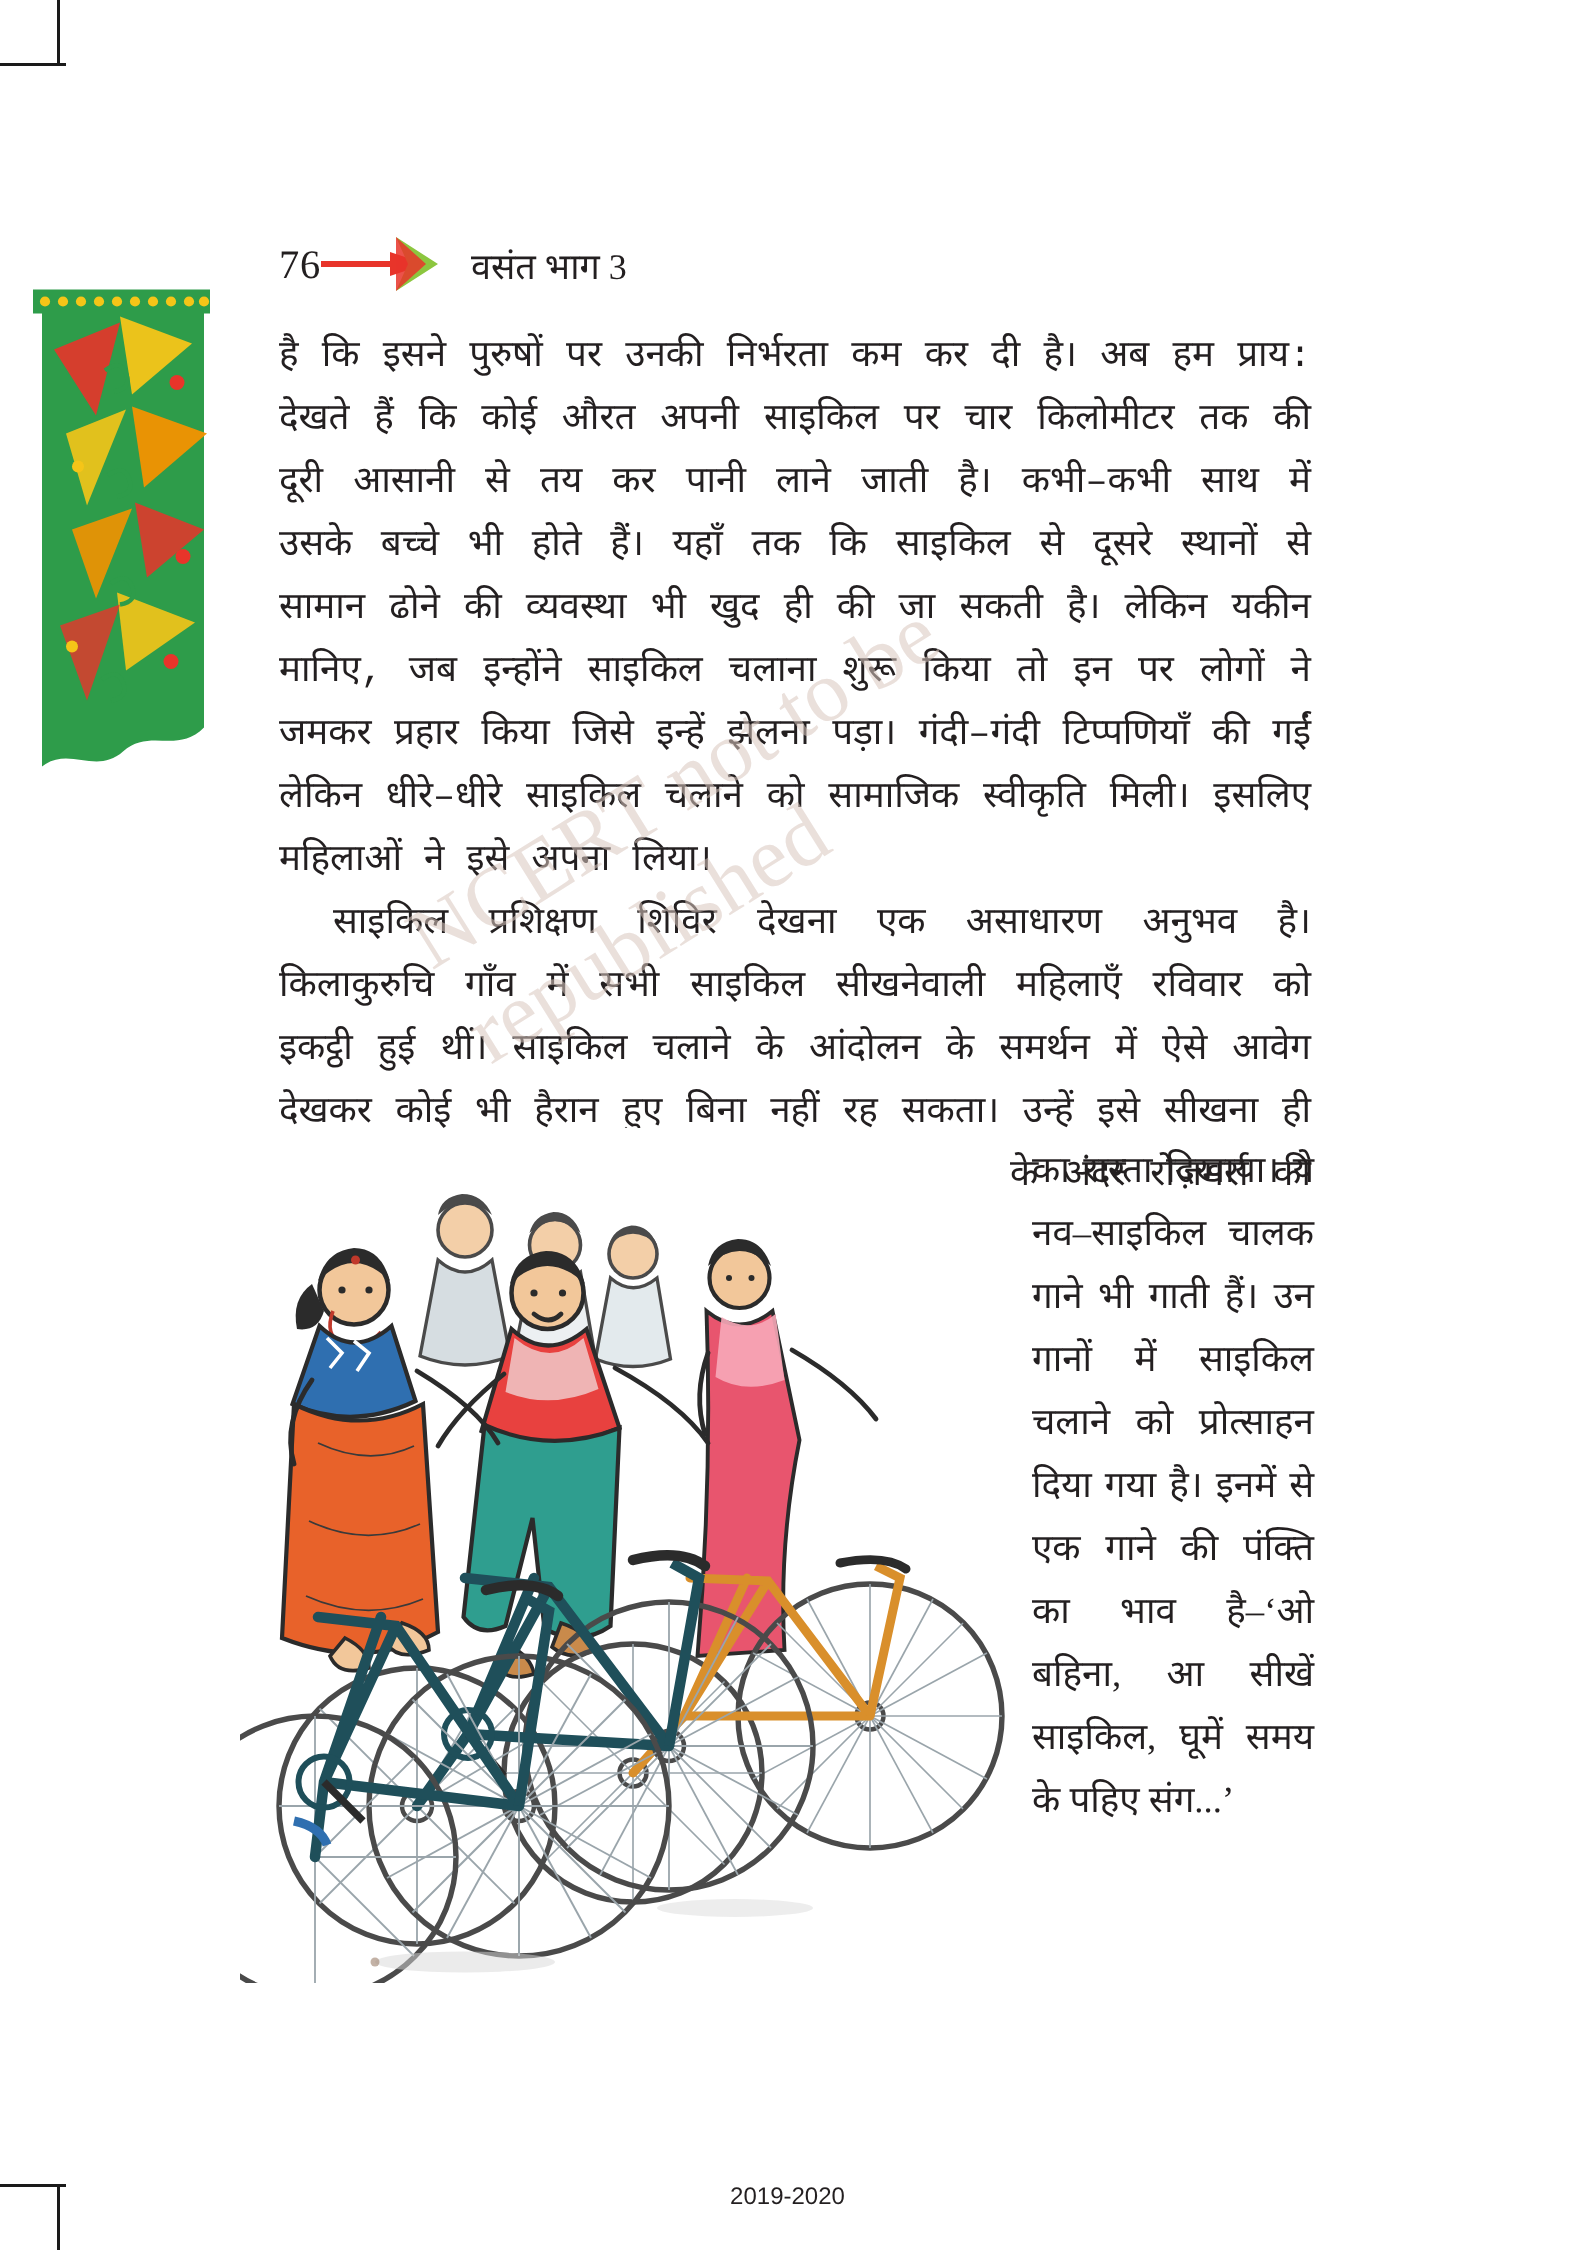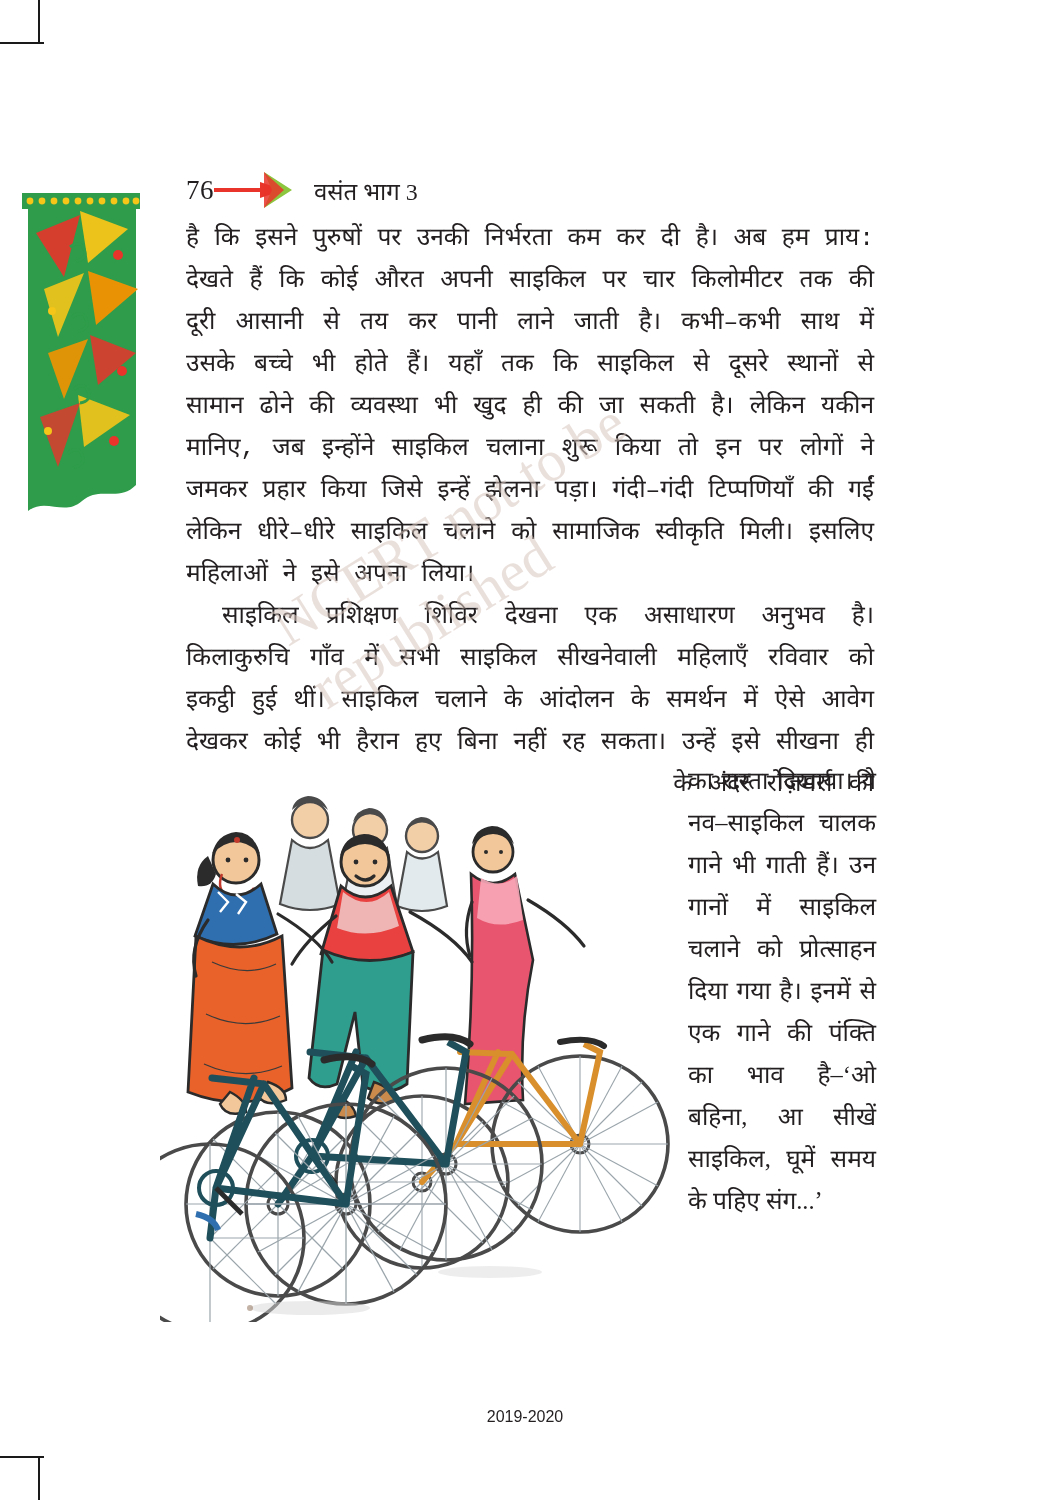--- a/index.html
+++ b/index.html
@@ -34,21 +34,21 @@
     left: 18px;
     top: 185px;
     width: 128px;
     height: 370px;
   }
 
   
   .header {
     position: absolute;
     left: 186px;
-    top: 170px;
+    top: 156px;
     display: flex;
     align-items: center;
     gap: 0;
   }
   .folio {
     font-size: 27px;
     color: #231f20;
     letter-spacing: .5px;
   }
   .header-arrow {
@@ -116,21 +116,21 @@
     line-height: 74px;
     font-family: "Liberation Serif", serif;
     pointer-events: none;
     white-space: pre-line;
   }
 
   
   .footer {
     position: absolute;
     left: 0;
-    top: 1408px;
+    top: 1456px;
     width: 1050px;
     text-align: center;
     font-size: 16px;
     color: #231f20;
     font-family: "Liberation Sans", sans-serif;
   }
 </style>
 </head>
 <body>
 

